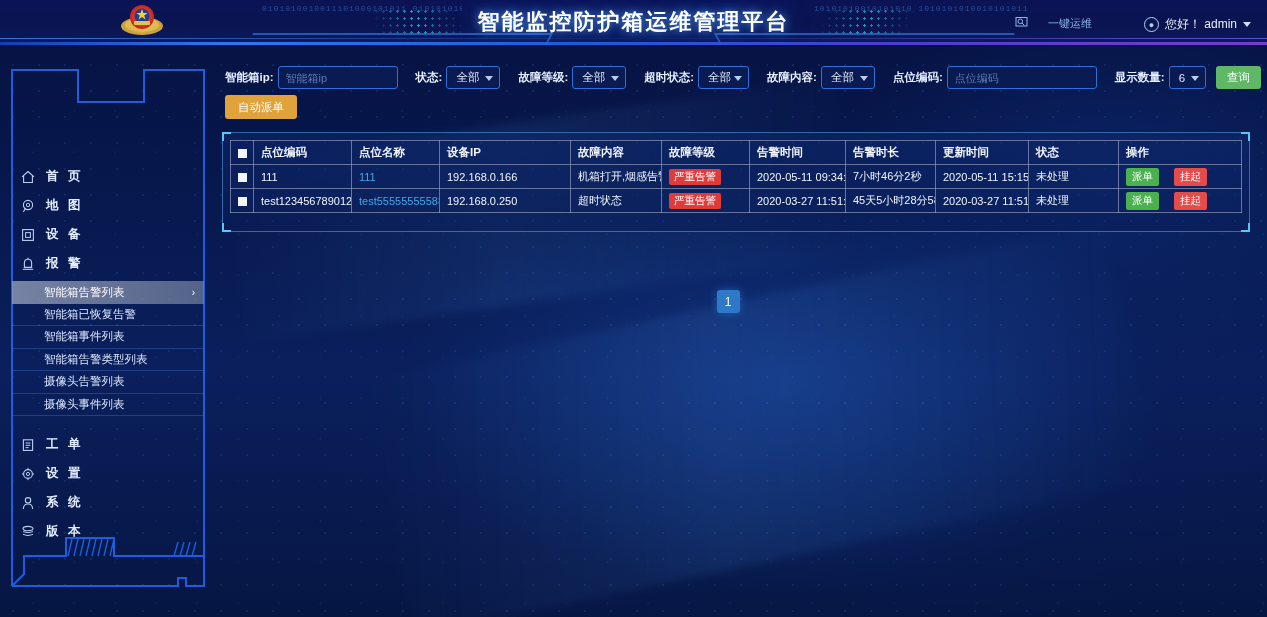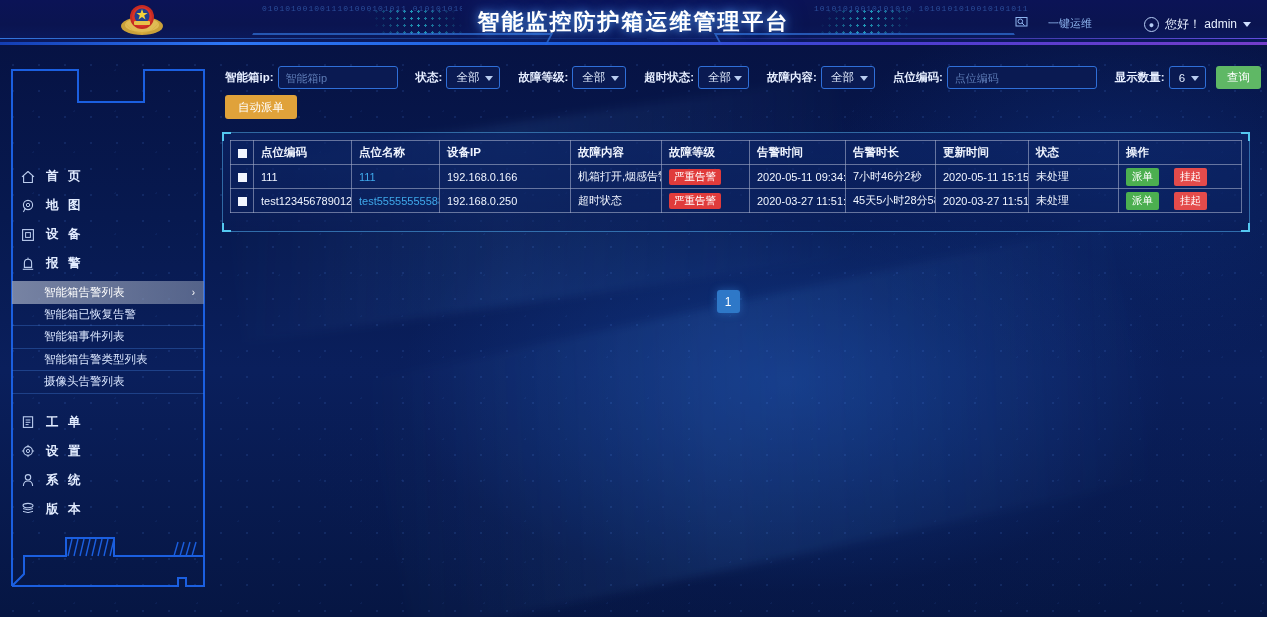--- a/index.html
+++ b/index.html
@@ -385,20 +385,23 @@
           <span>智能箱已恢复告警</span>
         </div>
         <div class="sub-item">
           <span>智能箱事件列表</span>
         </div>
         <div class="sub-item">
           <span>智能箱告警类型列表</span>
         </div>
         <div class="sub-item">
           <span>摄像头告警列表</span>
+        </div>
+        <div class="sub-item">
+          <span>摄像头事件列表</span>
         </div>
       </div>
 
       <div class="nav-gap"></div>
 
       <div class="nav-item">
         <span class="nav-ico">
           <svg width="14" height="14" viewBox="0 0 14 14">
               <rect x="2.4" y="1.8" width="9.2" height="10.6" fill="none" stroke="#cfe0ff" stroke-width="1.1"></rect>
               <line x1="4.6" y1="5" x2="9.4" y2="5" stroke="#cfe0ff" stroke-width="1"></line>

